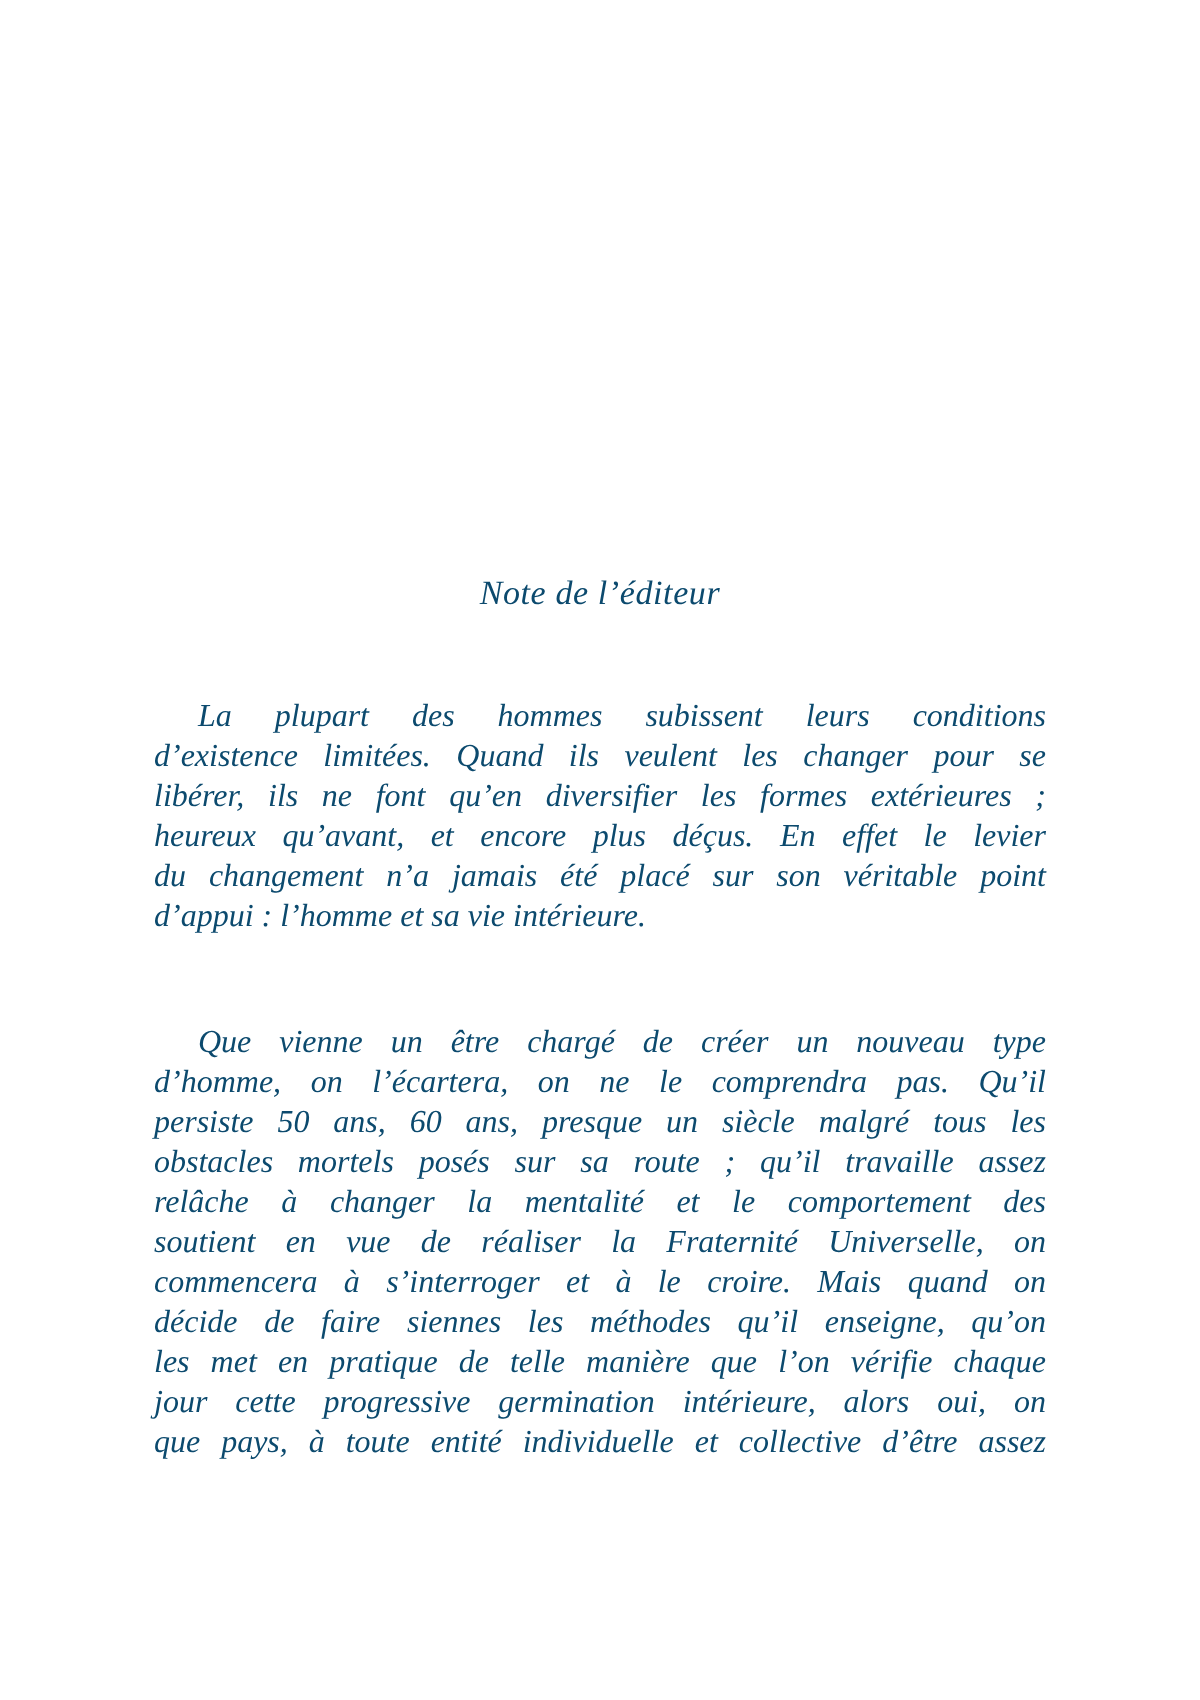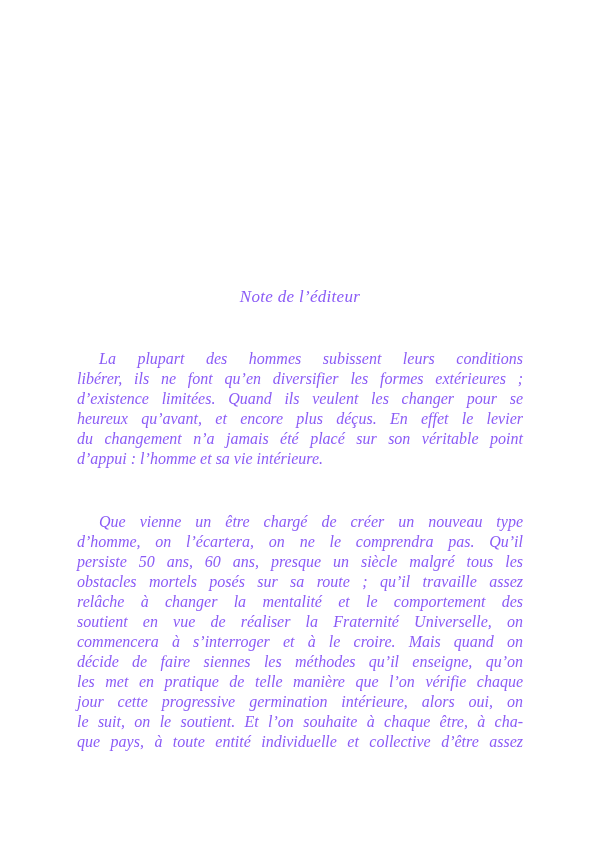--- a/index.html
+++ b/index.html
@@ -6,21 +6,21 @@
   html, body { width: 600px; height: 850px; }
   body { background: #ffffff; }
 
   .page {
     position: relative;
     width: 600px;
     height: 850px;
     background: #ffffff;
     font-family: "Liberation Serif", "DejaVu Serif", serif;
     font-style: italic;
-    color: #8b5cf6;
+    color: #0c4a6e;
     overflow: hidden;
   }
 
   .title {
     position: absolute;
     top: 287px;
     left: 77px;
     width: 446px;
     text-align: center;
     font-size: 17px;
@@ -50,35 +50,34 @@
 </style>
 </head>
 <body>
 
 <div class="page">
 
   <div class="title">Note de l’éditeur</div>
 
   <div class="text-block" id="para1">
     <div class="line first">La plupart des hommes subissent leurs conditions</div>
+    <div class="line">d’existence limitées. Quand ils veulent les changer pour se</div>
     <div class="line">libérer, ils ne font qu’en diversifier les formes extérieures ;</div>
-    <div class="line">d’existence limitées. Quand ils veulent les changer pour se</div>
     <div class="line">heureux qu’avant, et encore plus déçus. En effet le levier</div>
     <div class="line">du changement n’a jamais été placé sur son véritable point</div>
     <div class="line end">d’appui : l’homme et sa vie intérieure.</div>
   </div>
 
   <div class="text-block" id="para2">
     <div class="line first">Que vienne un être chargé de créer un nouveau type</div>
     <div class="line">d’homme, on l’écartera, on ne le comprendra pas. Qu’il</div>
     <div class="line">persiste 50 ans, 60 ans, presque un siècle malgré tous les</div>
     <div class="line">obstacles mortels posés sur sa route ; qu’il travaille assez</div>
     <div class="line">relâche à changer la mentalité et le comportement des</div>
     <div class="line">soutient en vue de réaliser la Fraternité Universelle, on</div>
     <div class="line">commencera à s’interroger et à le croire. Mais quand on</div>
     <div class="line">décide de faire siennes les méthodes qu’il enseigne, qu’on</div>
     <div class="line">les met en pratique de telle manière que l’on vérifie chaque</div>
     <div class="line">jour cette progressive germination intérieure, alors oui, on</div>
-    <div class="line">le suit, on le soutient. Et l’on souhaite à chaque être, à cha-</div>
     <div class="line">que pays, à toute entité individuelle et collective d’être assez</div>
   </div>
 
 </div>
 
 </body></html>

